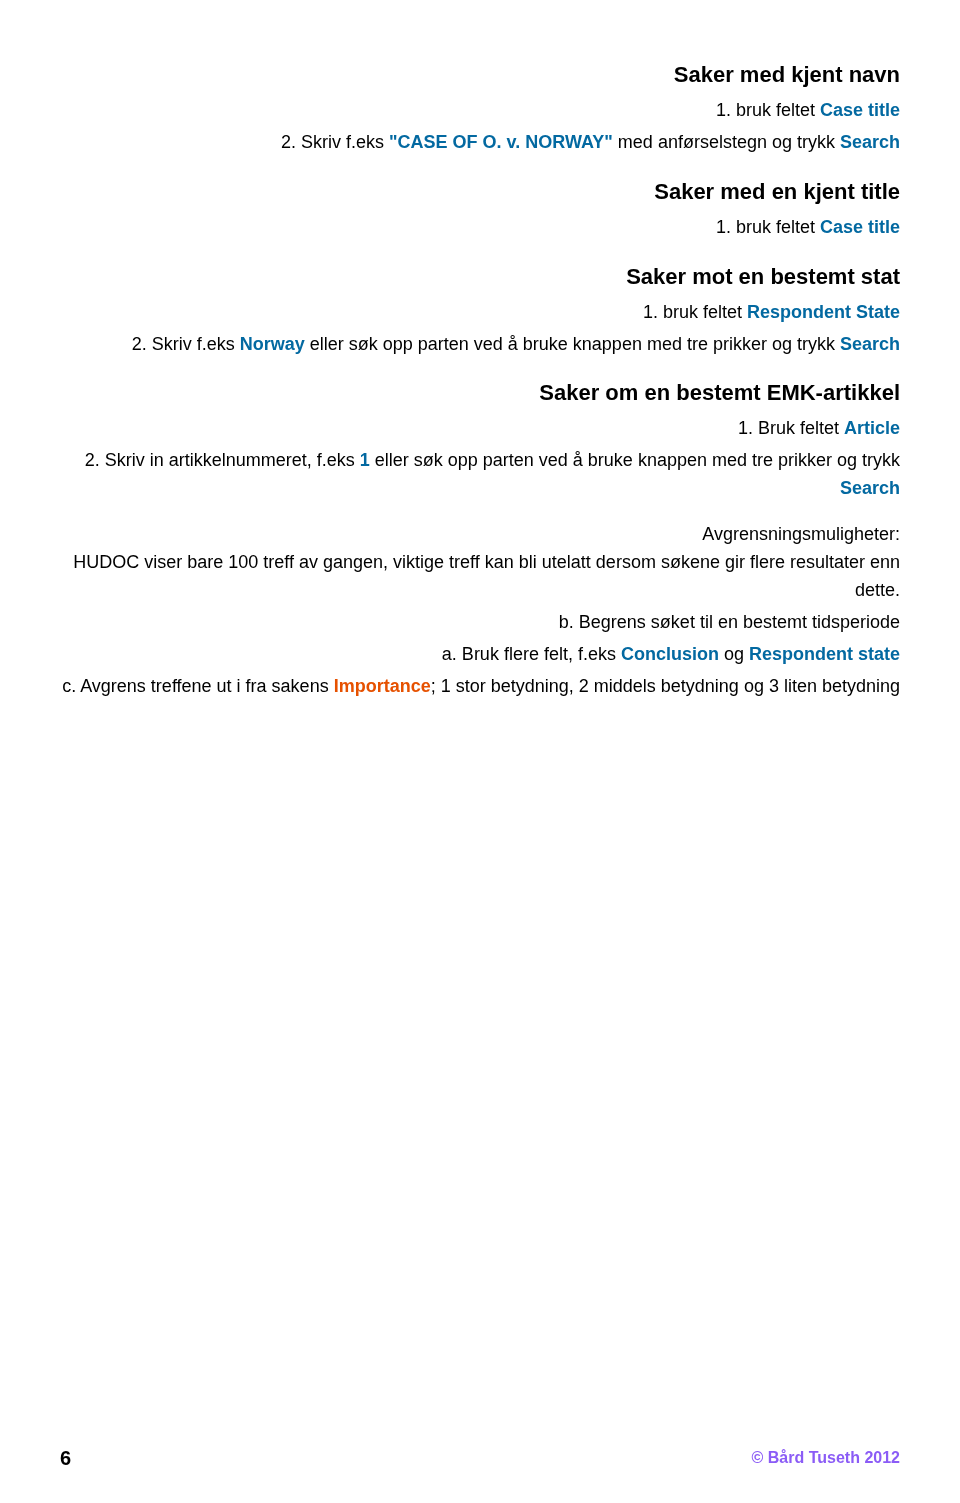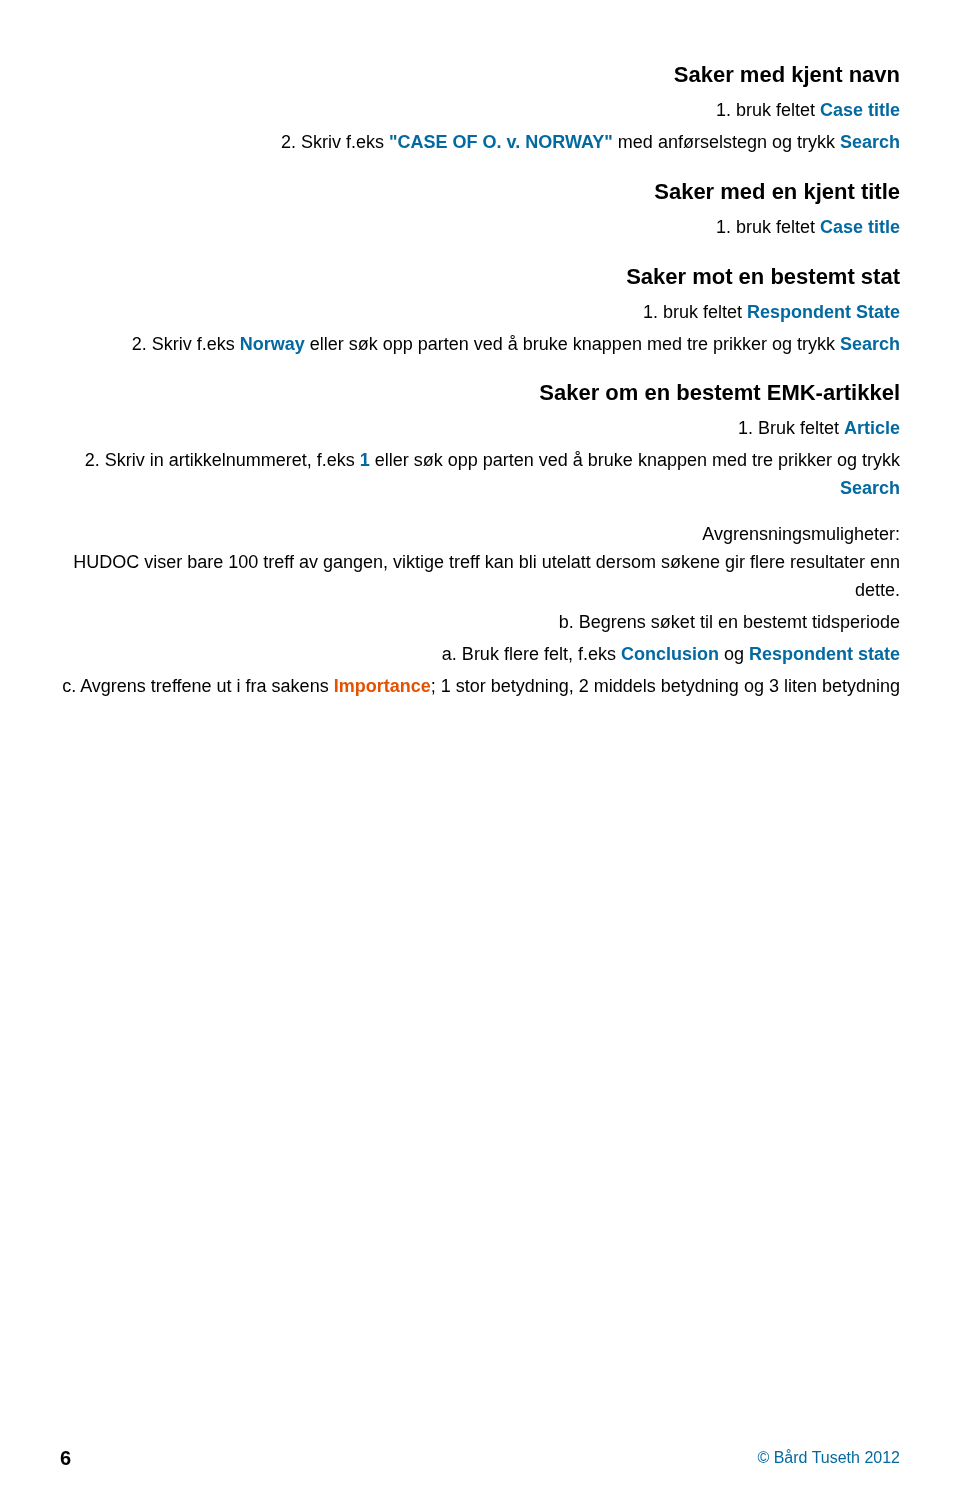--- a/index.html
+++ b/index.html
@@ -65,21 +65,22 @@
     }
 
     .footer-page {
       font-size: 20px;
       font-weight: bold;
       color: #000;
     }
 
     .footer-copyright {
       font-size: 16px;
-      color: #0369a1;
+      color: #8b5cf6;
+      font-weight: bold;
     }
   </style>
 </head>
 <body>
 
 <div class="content">
 
   <div class="section">
     <h2>Saker med kjent navn</h2>
     <p>

